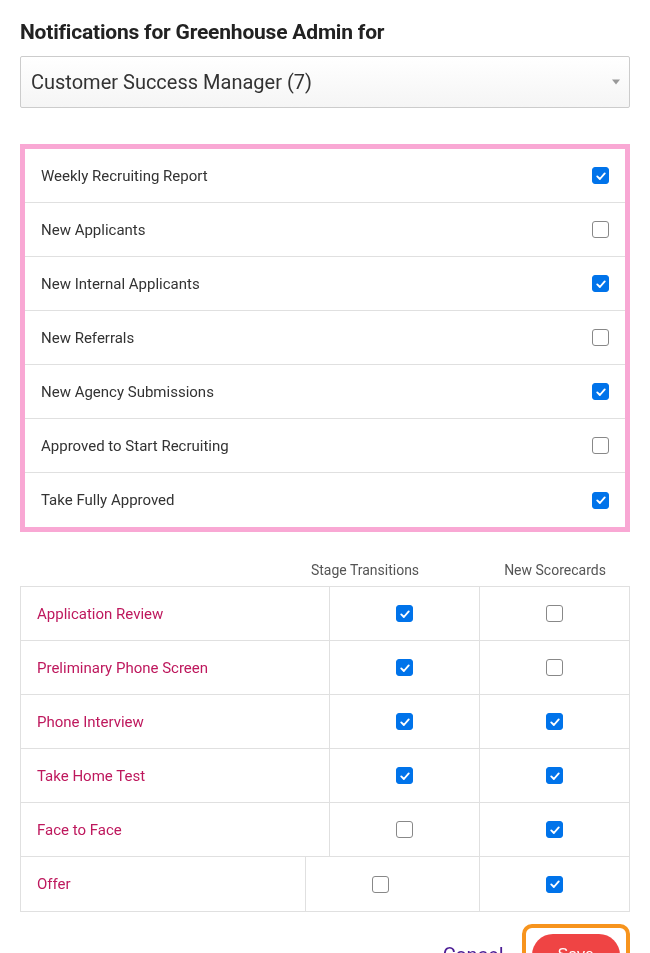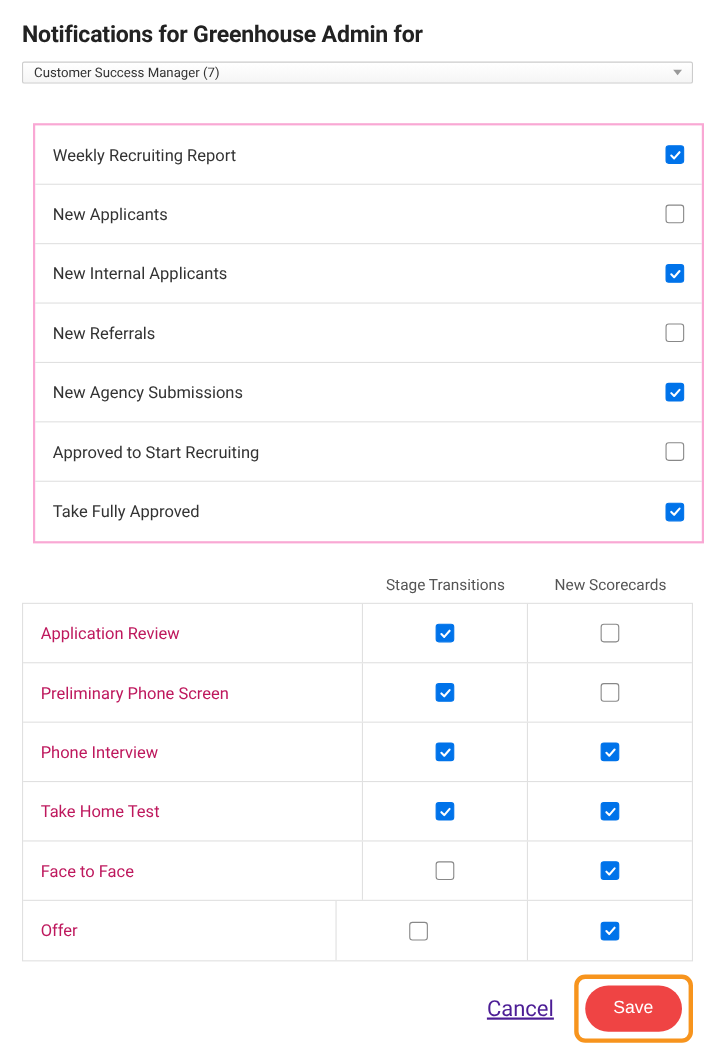--- a/index.html
+++ b/index.html
@@ -21,48 +21,47 @@
       margin-bottom: 12px;
       letter-spacing: -0.2px;
     }
     .select-wrapper {
       position: relative;
       width: 100%;
       margin-bottom: 36px;
     }
     .select-box {
       width: 100%;
-      height: 20px;
+      height: 52px;
       border: 1px solid #ccc;
       border-radius: 2px;
       background: linear-gradient(#fff, #f5f5f5);
       padding: 0 30px 0 10px;
-      font-size: 12px;
+      font-size: 20px;
       color: #333;
       display: flex;
       align-items: center;
       cursor: pointer;
     }
     .select-arrow {
       position: absolute;
       right: 10px;
       top: 50%;
       transform: translateY(-50%);
       width: 0;
       height: 0;
       border-left: 4px solid transparent;
       border-right: 4px solid transparent;
       border-top: 5px solid #999;
     }
     .notif-table {
       width: 100%;
-      border: 2px solid #f9a8d4;
+      border: 5px solid #f9a8d4;
       border-collapse: collapse;
       margin-bottom: 30px;
-      margin-left: 10px;
     }
     .notif-row {
       display: flex;
       align-items: center;
       justify-content: space-between;
       padding: 16px 16px;
       border-bottom: 1px solid #e0e0e0;
       min-height: 54px;
     }
     .notif-row:last-child {
@@ -93,20 +92,21 @@
     .checkbox.checked svg {
       width: 12px;
       height: 12px;
     }
     .stage-section {
       width: 100%;
     }
     .stage-header {
       display: flex;
       padding-bottom: 8px;
+      gap: 40px;
     }
     .stage-header .col-label {
       flex: 1;
     }
     .stage-header .col-st, .stage-header .col-ns {
       width: 150px;
       text-align: center;
       font-size: 14px;
       color: #555;
     }

